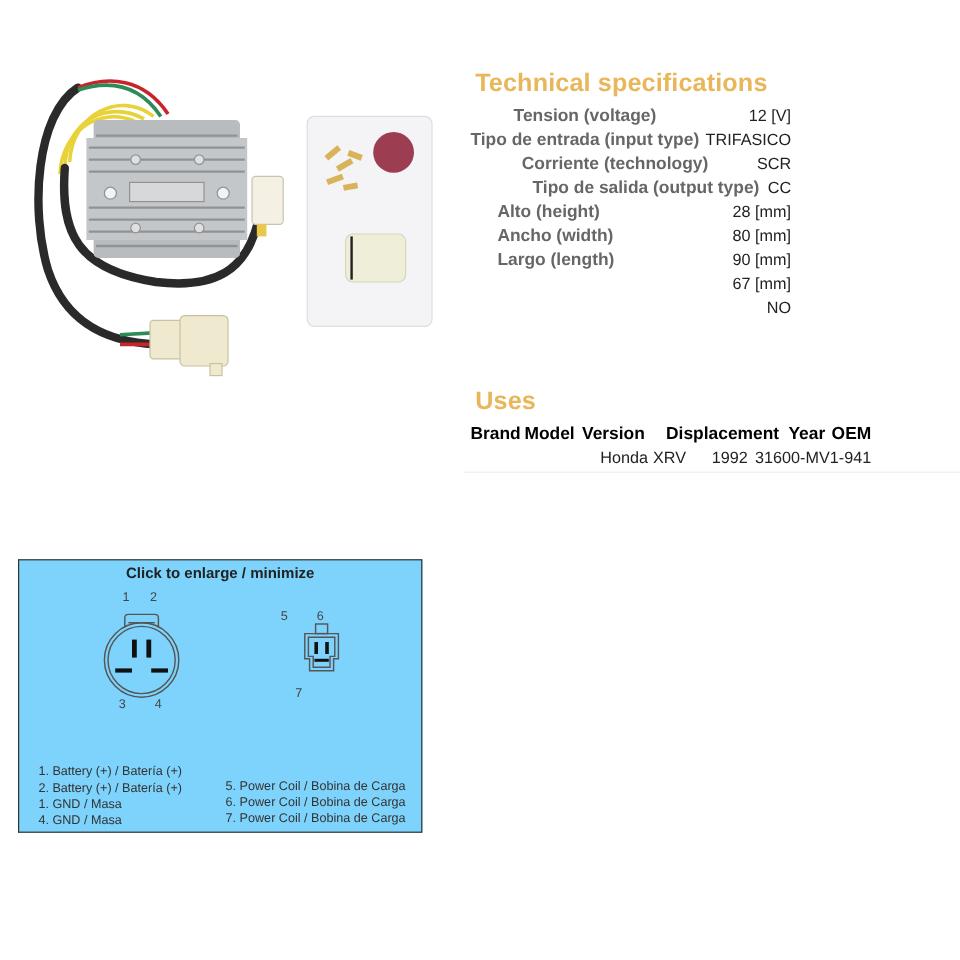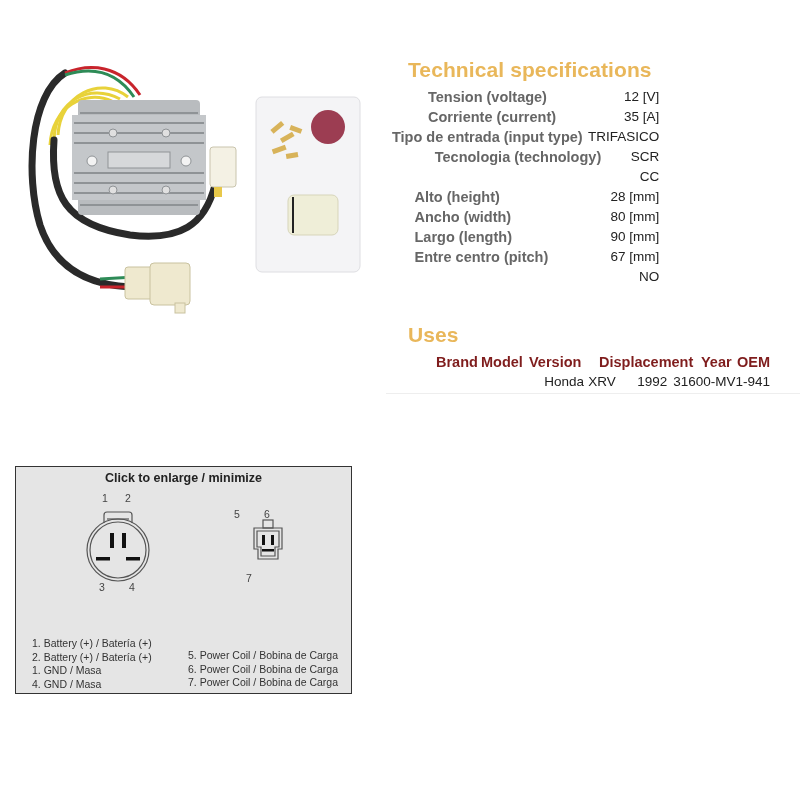--- a/index.html
+++ b/index.html
@@ -1,27 +1,27 @@
 <!DOCTYPE html>
 <html><head>
 <meta charset="utf-8">
 <style>
   html, body { margin:0; padding:0; background:#ffffff; }
   body { width:800px; height:800px; position:relative; overflow:hidden; font-family:"Liberation Sans", sans-serif; }
   .product { position:absolute; left:10px; top:55px; width:360px; height:270px; }
   .specs { position:absolute; left:392px; top:58px; }
-  .h-title { color:#e9b75a; font-weight:bold; font-size:21px; margin:0 0 5px 16px; letter-spacing:0.1px; }
+  .h-title { color:#e9b75a; font-weight:bold; font-size:21px; margin:0 0 5px 4px; letter-spacing:0.1px; }
   .spec-row { display:flex; height:20px; line-height:20px;justify-content:flex-end; }
   .spec-label { width:196px; color:#666666; font-weight:bold; font-size:14.5px; white-space:nowrap; }
   .spec-value { color:#222222; font-size:13.5px; white-space:nowrap; }
   .uses { position:absolute; left:392px; top:323px; }
-  .uses-head { display:flex; color:#7f1d1d; font-weight:bold; font-size:14.5px; height:20px; line-height:20px; white-space:nowrap;margin-left:44px; }
+  .uses-head { display:flex; color:#000000; font-weight:bold; font-size:14.5px; height:20px; line-height:20px; white-space:nowrap; }
   .uses-row { display:flex; color:#222222; font-size:13.5px; height:20px; line-height:20px; white-space:nowrap;justify-content:flex-end; }
   .uses-line { position:absolute; left:386px; top:393px; width:414px; height:1px; background:#eeeeee; }
-  .pin-box { position:absolute; left:15px; top:466px; width:335px; height:226px; border:1.5px solid #333333; background:#e5e5e5; cursor:pointer; }
+  .pin-box { position:absolute; left:15px; top:466px; width:335px; height:226px; border:1.5px solid #333333; background:#7dd3fc; cursor:pointer; }
   .pin-title { text-align:center; font-weight:bold; font-size:12.5px; color:#222; margin-top:4px; }
   .pin-diagram { position:absolute; left:0; top:20px; width:335px; height:115px; }
   .pin-legend { position:absolute; top:134px; font-size:10.5px; color:#333; line-height:13.5px; white-space:nowrap; }
 </style>
 </head>
 <body>
 
 <div class="product">
   <svg width="360" height="270" viewBox="0 0 360 270">
 
@@ -83,48 +83,44 @@
 </div>
 
 <div class="specs">
   <div class="h-title">Technical specifications</div>
   <div>
     <div class="spec-row">
       <span class="spec-label">Tension (voltage)</span>
       <span class="spec-value">12 [V]</span>
     </div>
     <div class="spec-row">
-      <span class="spec-label">Corriente (current)</span>
-      <span class="spec-value">35 [A]</span>
-    </div>
-    <div class="spec-row">
       <span class="spec-label">Tipo de entrada (input type)</span>
       <span class="spec-value">TRIFASICO</span>
     </div>
     <div class="spec-row">
-      <span class="spec-label">Tecnologia (technology)</span>
+      <span class="spec-label">Corriente (technology)</span>
       <span class="spec-value">SCR</span>
     </div>
     <div class="spec-row">
+      <span class="spec-label">Tipo de salida (output type)</span>
       <span class="spec-value">CC</span>
     </div>
     <div class="spec-row">
       <span class="spec-label">Alto (height)</span>
       <span class="spec-value">28 [mm]</span>
     </div>
     <div class="spec-row">
       <span class="spec-label">Ancho (width)</span>
       <span class="spec-value">80 [mm]</span>
     </div>
     <div class="spec-row">
       <span class="spec-label">Largo (length)</span>
       <span class="spec-value">90 [mm]</span>
     </div>
     <div class="spec-row">
-      <span class="spec-label">Entre centro (pitch)</span>
       <span class="spec-value">67 [mm]</span>
     </div>
     <div class="spec-row">
       <span class="spec-value">NO</span>
     </div>
   </div>
 </div>
 
 <div class="uses">
   <div class="h-title">Uses</div>

